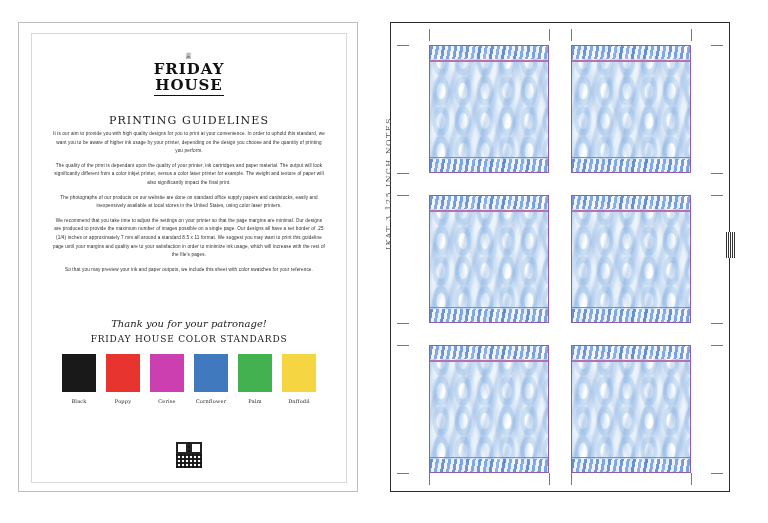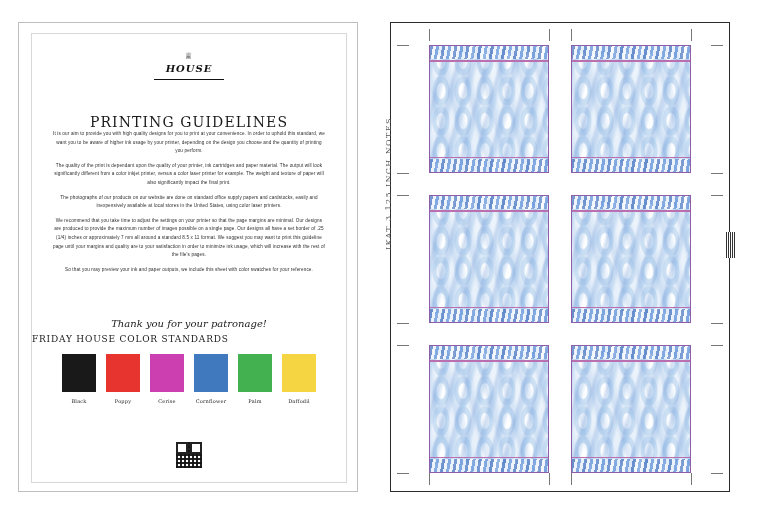--- a/index.html
+++ b/index.html
@@ -54,35 +54,35 @@
     letter-spacing: 1px;
   }
   .logo-line1, .logo-line2 {
     font-family: "DejaVu Serif", serif;
     font-weight: bold;
     color: #111;
     letter-spacing: 1px;
     line-height: 16px;
   }
   .logo-line1 { font-size: 15px; }
-  .logo-line2 { font-size: 10px; font-style: italic; }
+  .logo-line2 { font-size: 15px; }
   .logo-rule {
     width: 70px;
     height: 1px;
     background: #111;
     margin: 2px auto 0 auto;
   }
 
   .guide-title {
     position: absolute;
     left: 0; right: 0;
     top: 80px;
     text-align: center;
     font-family: "DejaVu Serif", serif;
-    font-size: 14px;
+    font-size: 11px;
     letter-spacing: 1.1px;
     color: #1a1a1a;
   }
 
   .body-copy {
     position: absolute;
     left: 20px;
     right: 20px;
     top: 96px;
     text-align: center;
@@ -103,20 +103,21 @@
     text-align: center;
     font-family: "DejaVu Serif", serif;
     font-style: italic;
     font-size: 10px;
     color: #1a1a1a;
   }
   .standards-title {
     position: absolute;
     left: 0; right: 0;
     top: 300px;
+    text-align: center;
     font-family: "DejaVu Serif", serif;
     font-size: 9px;
     letter-spacing: 0.8px;
     color: #1a1a1a;
   }
 
   .swatch-row {
     position: absolute;
     left: 30px;
     right: 30px;
@@ -276,20 +277,21 @@
 </head>
 <body>
 
 <div class="page">
 
   <div class="left-sheet">
     <div class="left-inner">
 
       <div class="logo-block">
         <div class="logo-crown">♕</div>
+        <div class="logo-line1">FRIDAY</div>
         <div class="logo-line2">HOUSE</div>
         <div class="logo-rule"></div>
       </div>
 
       <div class="guide-title">PRINTING GUIDELINES</div>
 
       <div class="body-copy">
         <p>It is our aim to provide you with high quality designs for you to print at your convenience. In order to uphold this standard, we want you to be aware of higher ink usage by your printer, depending on the design you choose and the quantity of printing you perform.</p>
         <p>The quality of the print is dependant upon the quality of your printer, ink cartridges and paper material. The output will look significantly different from a color inkjet printer, versus a color laser printer for example. The weight and texture of paper will also significantly impact the final print.</p>
         <p>The photographs of our products on our website are done on standard office supply papers and cardstocks, easily and inexpensively available at local stores in the United States, using color laser printers.</p>

